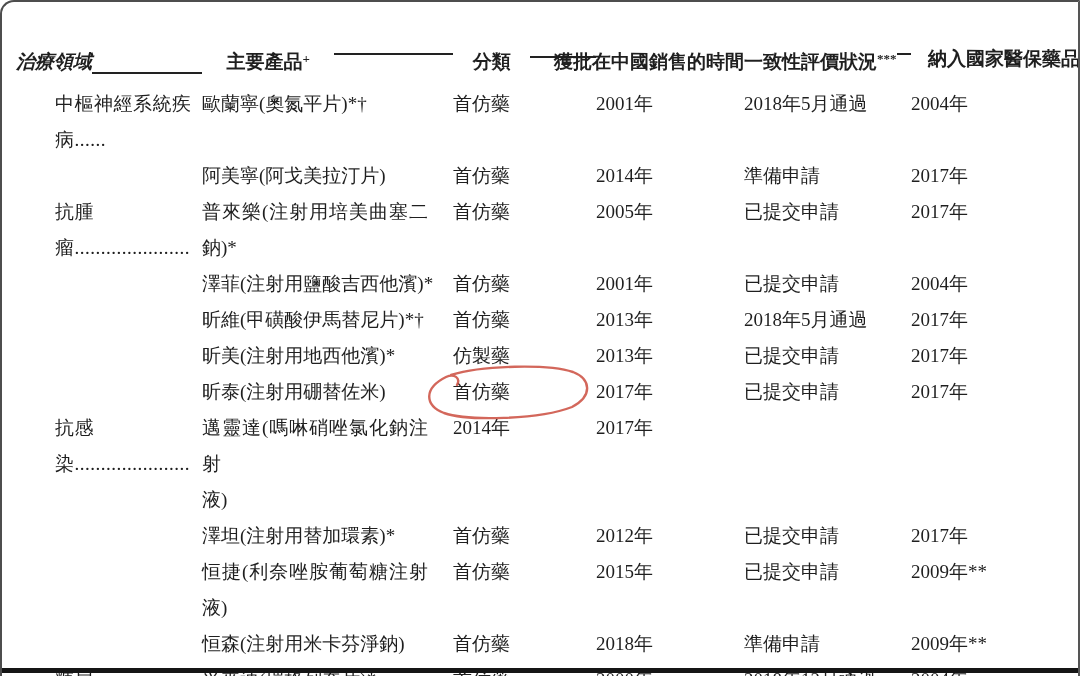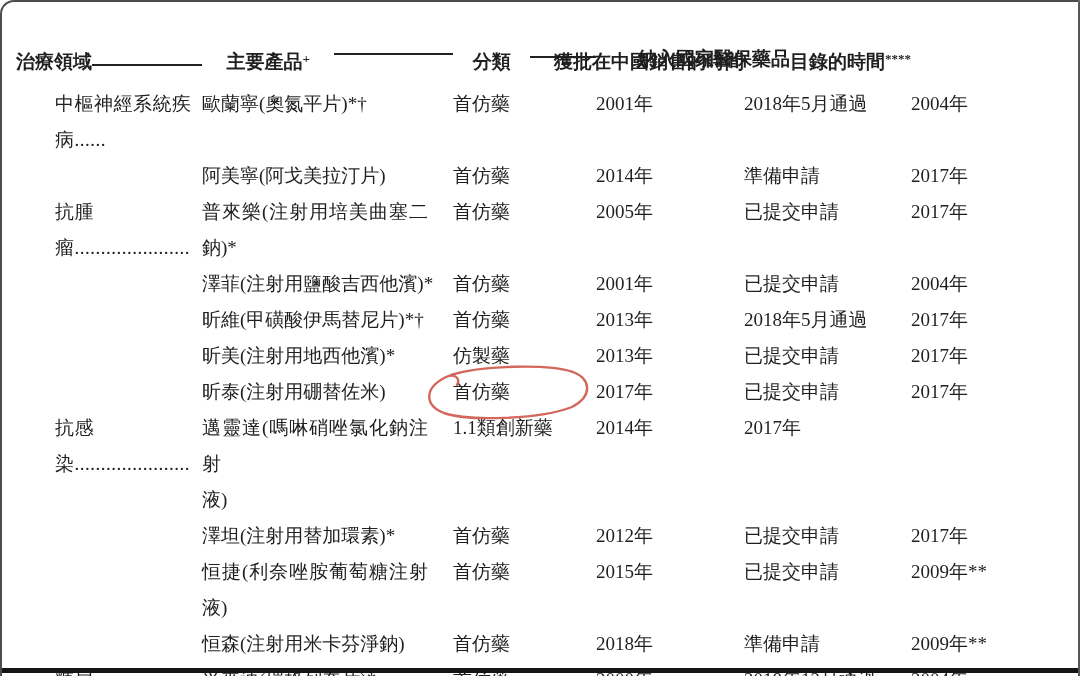--- a/index.html
+++ b/index.html
@@ -30,21 +30,21 @@
     align-items: end;
   }
   .hc { display: flex; flex-direction: row; justify-content: flex-end; }
   .hc .ht {
     font-weight: bold;
     font-size: 19px;
     line-height: 25px;
     white-space: nowrap;
   }
   .hc .hrule { border-bottom: 2px solid #222222; margin-top: 7px; }
-  .hc.left  { align-items: center; }
+  .hc.left  { align-items: flex-end; font-style: italic; }
   .hc.cent  { align-items: center; }
   .hc.cent .ht { text-align: center; }
   .hr1 { width: 158px; } .hr2 { width: 225px; } .hr3 { width: 121px; }
   .hr4 { width: 122px; } .hr5 { width: 143px; } .hr6 { width: 171px; }
   
   .hc.cent { align-items: flex-start; }
   .hc.cent .ht { width: 100%; }
   .hc2 .ht { width: 225px; } .hc3 .ht { width: 121px; }
   .hc4 .ht { width: 122px; } .hc5 .ht { width: 143px; } .hc6 .ht { width: 171px; }
 
@@ -89,20 +89,24 @@
       </div>
       <div class="hc cent hc3">
         <div class="ht"><span>分類</span></div>
         <div class="hrule hr3"></div>
       </div>
       <div class="hc cent hc4">
         <div class="ht"><span>獲批在</span></div>
         <div class="ht"><span>中國銷售的時間</span></div>
         <div class="hrule hr4"></div>
       </div>
+      <div class="hc cent hc5">
+        <div class="ht"><span>一致性評價狀況</span><sup>***</sup></div>
+        <div class="hrule hr5"></div>
+      </div>
       <div class="hc cent hc6">
         <div class="ht"><span>納入國家醫保藥品</span></div>
         <div class="ht"><span>目錄的時間</span><sup>****</sup></div>
         <div class="hrule hr6"></div>
       </div>
     </div>
 
     <div class="tbody" id="rows">
   <div class="trow">
     <div class="c c1">中樞神經系統疾病......</div>
@@ -181,21 +185,20 @@
     <div class="c c5">已提交申請</div>
     <div class="c c6">2017年</div>
   </div>
 
   <div class="trow">
     <div class="c c1">抗感染......................</div>
     <div class="c c2">
             <div class="jline">邁靈達(嗎啉硝唑氯化鈉注射</div>
             <div>液)</div>
           </div>
-    <div class="c c3">1.1類創新藥</div>
     <div class="c c4">2014年</div>
     <div class="c c6">2017年</div>
   </div>
 
   <div class="trow">
     <div class="c c1"></div>
     <div class="c c2">
             <div>澤坦(注射用替加環素)*</div>
           </div>
     <div class="c c3">首仿藥</div>

